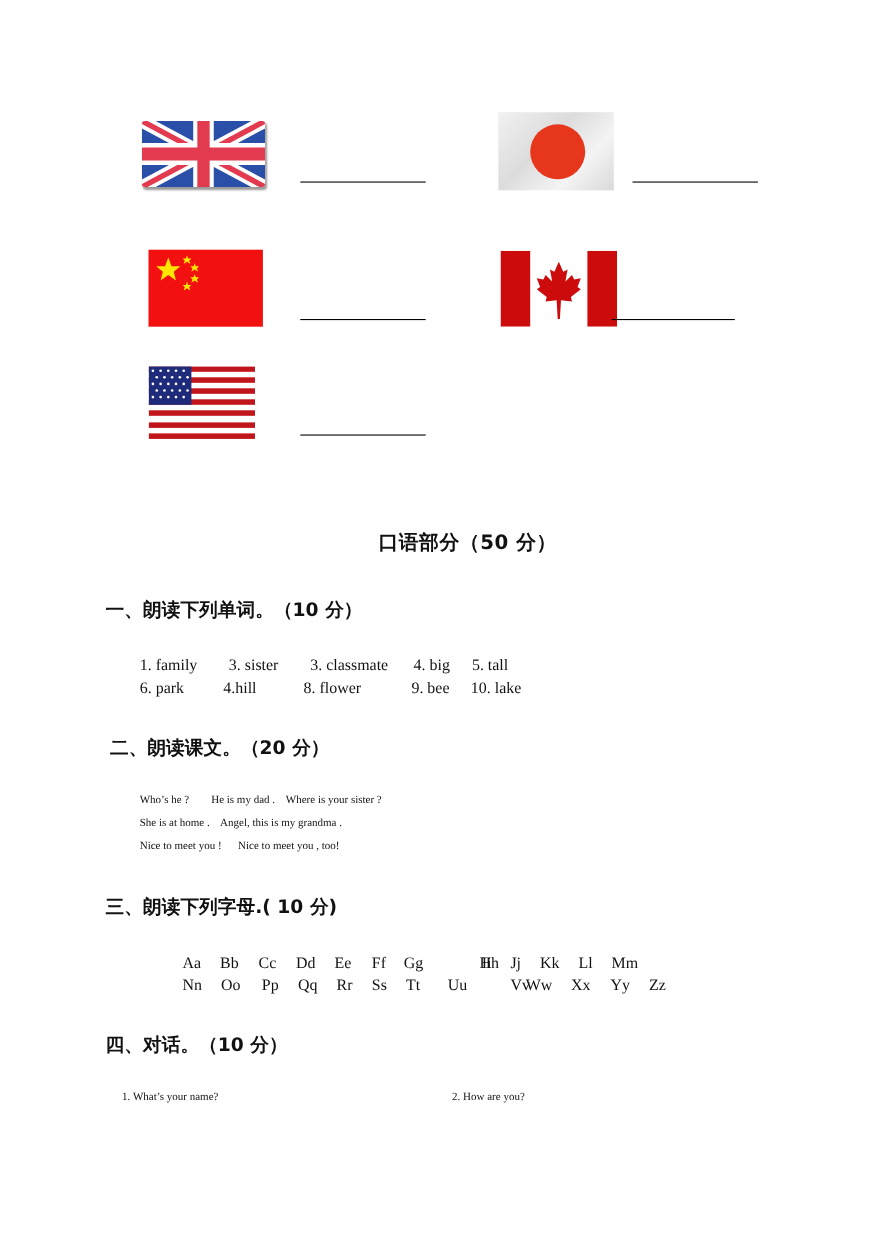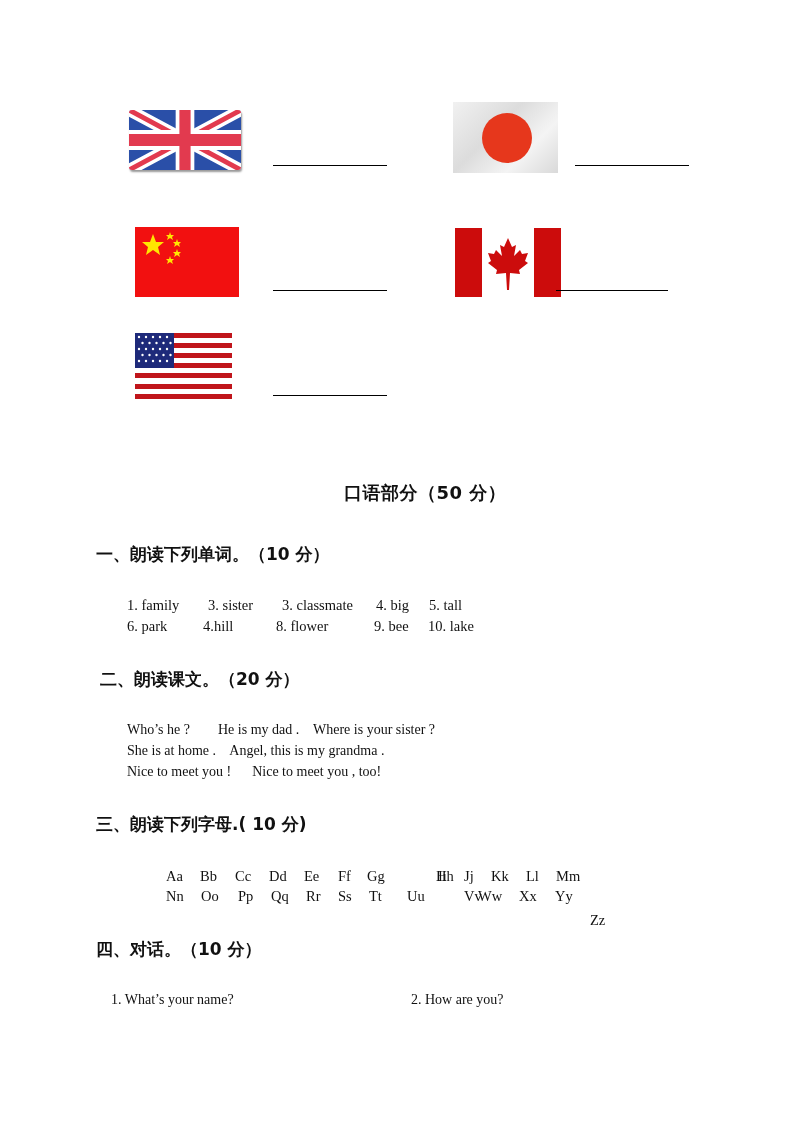--- a/index.html
+++ b/index.html
@@ -5,21 +5,21 @@
   html, body { margin:0; padding:0; background:#fff; }
   body { width:793px; height:1122px; position:relative; overflow:hidden;
          font-family:"Liberation Serif", "DejaVu Serif", serif; color:#111; }
   .abs { position:absolute; }
   .flag { position:absolute; overflow:hidden; }
   .line { position:absolute; height:0; border-top:1.3px solid #000; }
   .title { position:absolute; font-weight:bold; font-size:18px; letter-spacing:0.5px;
            font-family:"DejaVu Sans", "Liberation Sans", sans-serif; }
   .h2 { position:absolute; font-weight:bold; font-size:17px;
         font-family:"DejaVu Sans", "Liberation Sans", sans-serif; }
-  .txt { position:absolute; font-size:14px; white-space:pre; }
+  .txt { position:absolute; font-size:10px; white-space:pre; }
   .row { position:absolute; font-size:14.5px; }
   .row span { position:absolute; white-space:pre; }
 </style>
 </head>
 <body>
 
 <div class="flag" style="left:129px;top:110px;width:112px;height:60px;border-radius:3px;box-shadow:1px 2px 2px #999;">
   <svg width="112" height="60" viewBox="0 0 60 30" preserveAspectRatio="none">
     <rect width="60" height="30" fill="#2a4fa8"></rect>
     <path d="M0,0 L60,30 M60,0 L0,30" stroke="#fff" stroke-width="6"></path>
@@ -146,18 +146,18 @@
   <span style="left:238px;">Pp</span>
   <span style="left:271px;">Qq</span>
   <span style="left:306px;">Rr</span>
   <span style="left:338px;">Ss</span>
   <span style="left:369px;">Tt</span>
   <span style="left:407px;">Uu</span>
   <span style="left:464px;">Vv</span>
   <span style="left:478px;">Ww</span>
   <span style="left:519px;">Xx</span>
   <span style="left:555px;">Yy</span>
-  <span style="left:590px;margin-top:24px;">Zz</span>
+  <span style="left:590px;">Zz</span>
 </div>
 
 <div class="h2" style="left:96px;top:938px;">四、对话。（10 分）</div>
 <div class="txt" style="left:111px;top:992px;">1. What’s your name?</div>
 <div class="txt" style="left:411px;top:992px;">2. How are you?</div>
 
 </body></html>

